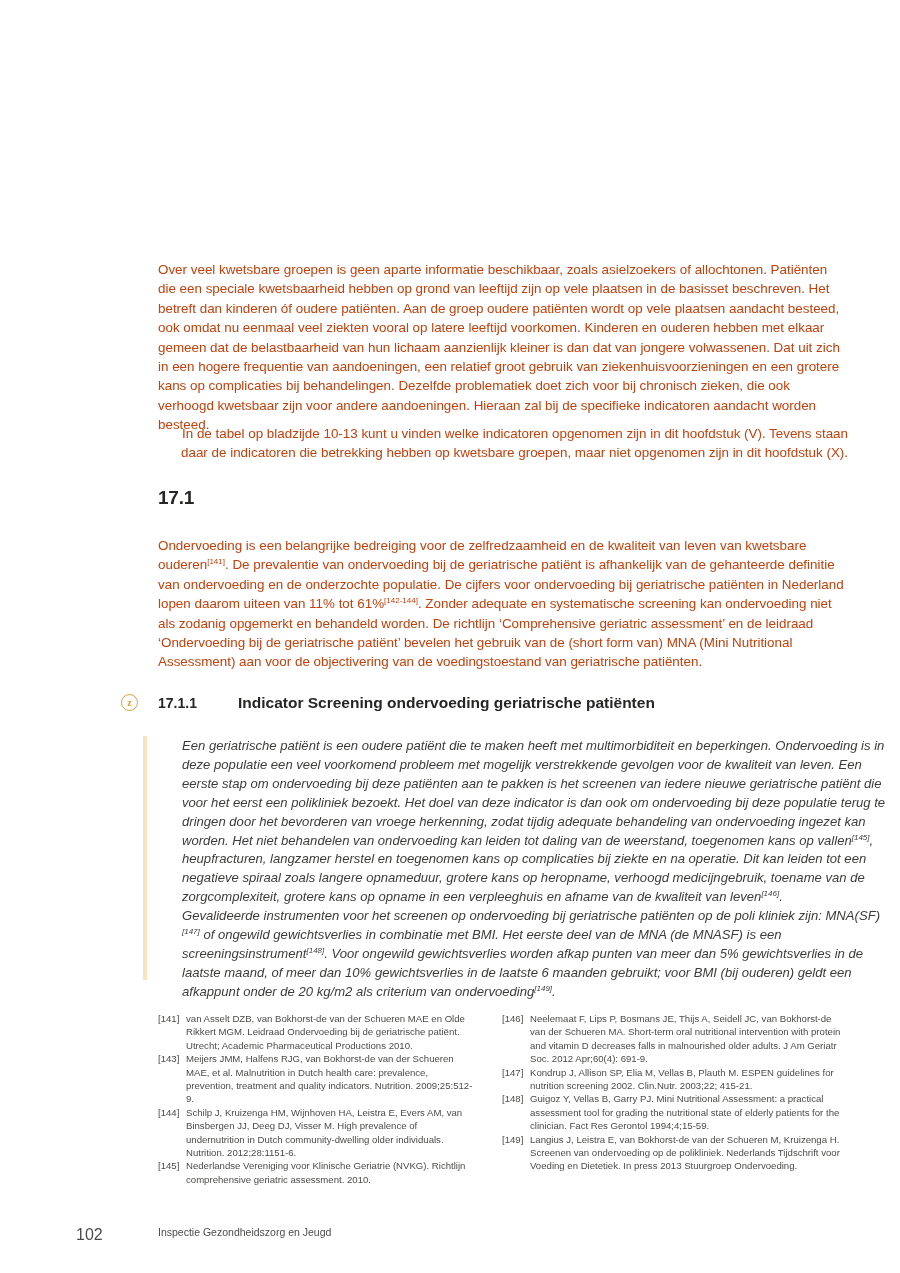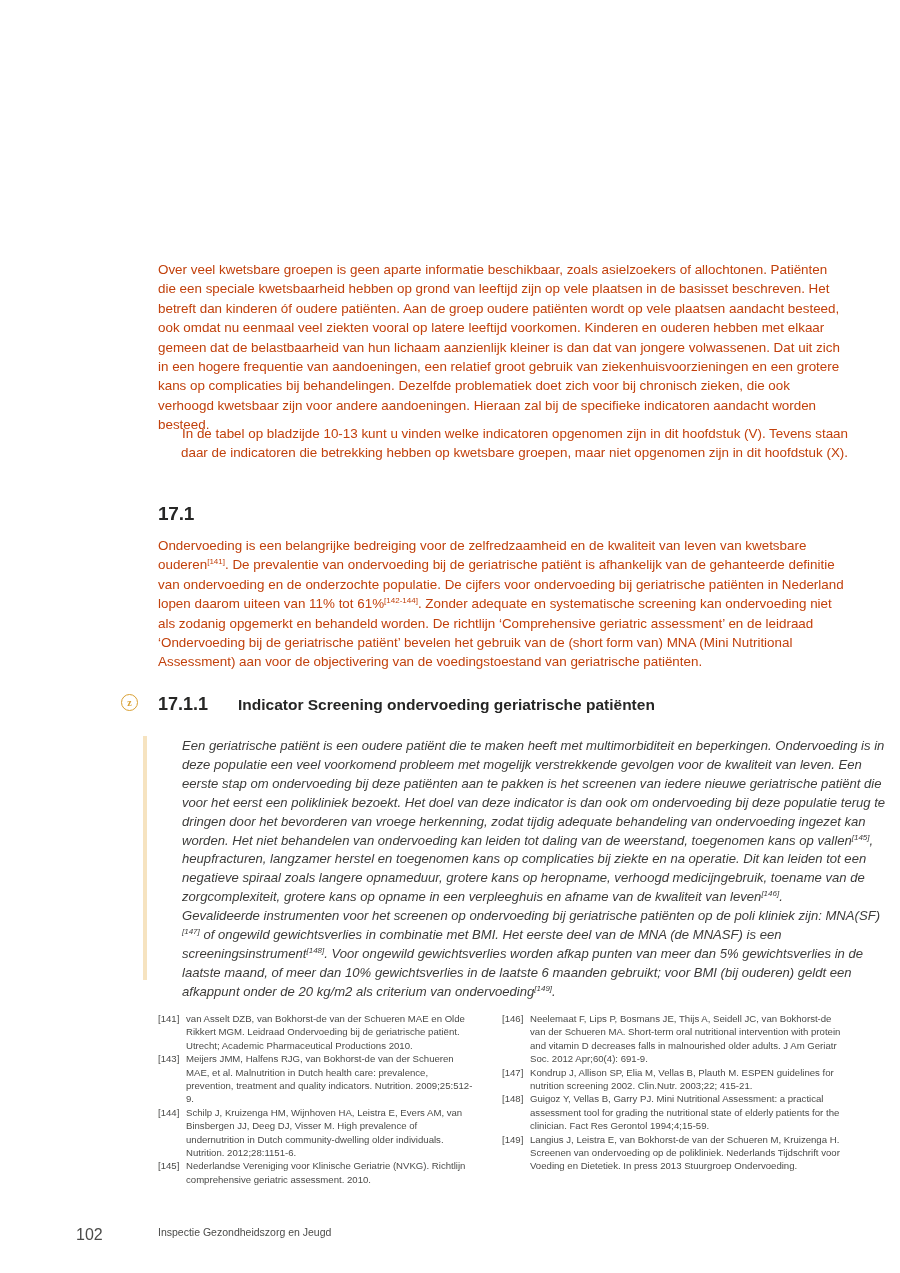--- a/index.html
+++ b/index.html
@@ -14,30 +14,30 @@
     color:#262625; font-weight:700; font-size:30px; letter-spacing:-0.3px;
   }
   .chapter-heading .num { width:62px; }
   .body-par {
     position:absolute; left:158px; width:690px;
     font-size:13.4px; line-height:19.4px; color:#c2410c;
   }
   .p1 { top:260px; }
   .p2 { top:424px;text-align:right; }
   .section-heading {
-    position:absolute; left:158px; top:503px; display:flex; align-items:baseline;
+    position:absolute; left:158px; top:487px; display:flex; align-items:baseline;
     color:#262625; font-weight:700; font-size:21px; letter-spacing:-0.2px;
   }
   .section-heading .num { width:64px; font-size:19px; }
   .p3 { top:536px; }
   .subsection-heading {
     position:absolute; left:158px; top:694px; display:flex; align-items:baseline;
     color:#262625; font-weight:700; font-size:15.5px;
   }
-  .subsection-heading .num { width:80px; font-size:18px; }
+  .subsection-heading .num { width:80px; font-size:14px; }
   .indicator-icon {
     position:absolute; left:121px; top:694px;
     width:17px; height:17px; border:1.7px solid #d9a033; border-radius:50%;
     display:flex; align-items:center; justify-content:center;
     color:#d9a033; font-size:10px; font-weight:700;
     font-family:"Liberation Serif", serif;
   }
   .indicator-bar {
     position:absolute; left:143px; top:736px; width:4px; height:244px;
     background:#f6e3c0;

